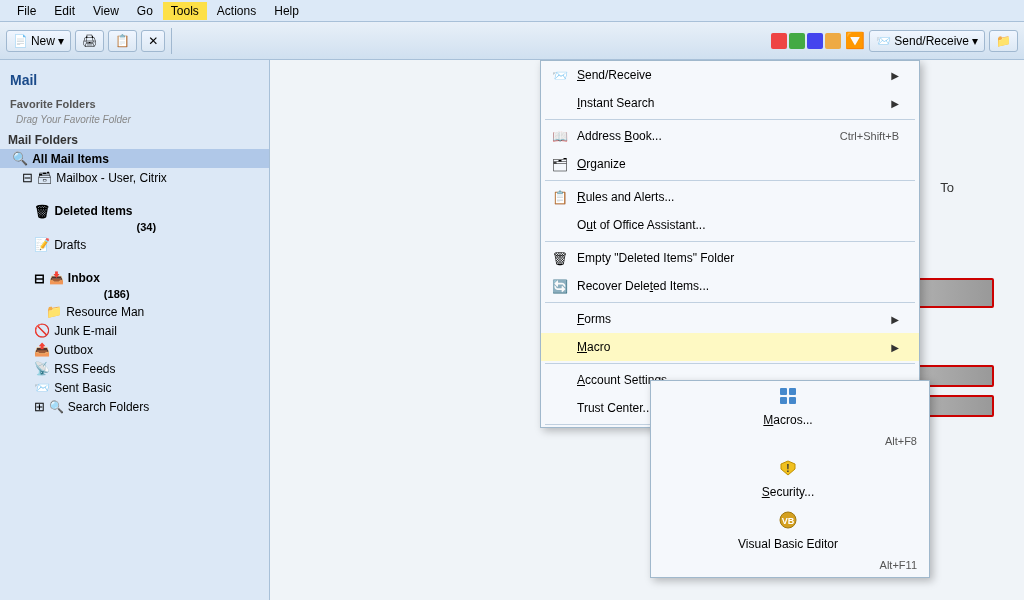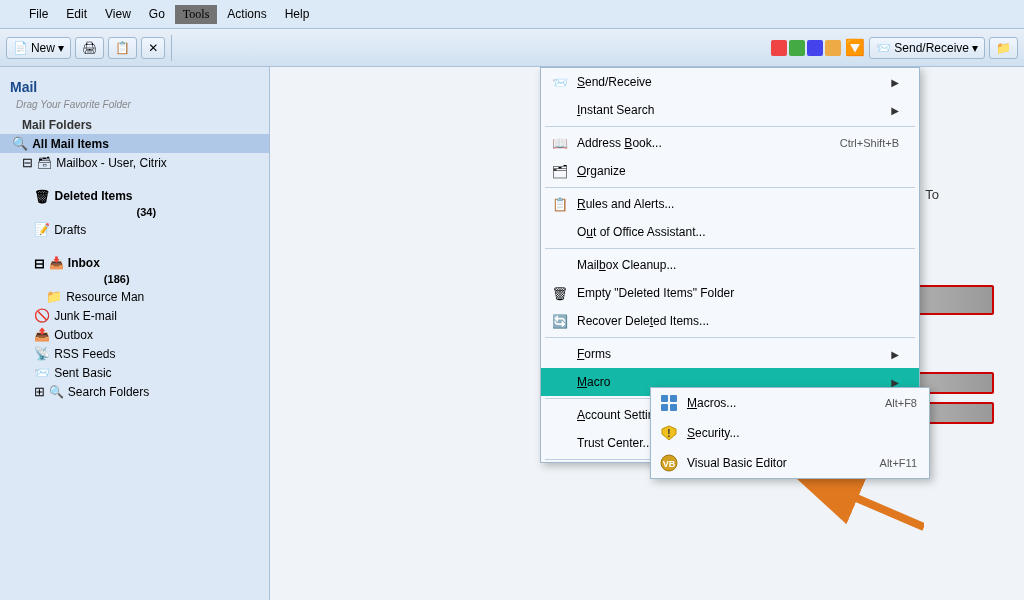--- a/index.html
+++ b/index.html
@@ -10,34 +10,34 @@
       width: 1024px;
       height: 600px;
       overflow: hidden;
       position: relative;
     }
 
     
     .menubar {
       background: #dce9f7;
       border-bottom: 1px solid #a8c0d8;
-      height: 29px;
-      display: flex;
-      align-items: center;
-      padding: 0 21px;
+      height: 22px;
+      display: flex;
+      align-items: center;
+      padding: 0 9px;
       gap: 2px;
     }
     .menubar-item {
       padding: 2px 8px;
       font-size: 12px;
       cursor: pointer;
       color: #000;
       text-decoration: none;
     }
-    .menubar-item.active { background: #737373; font-family: Liberation Serif, serif; }
+    .menubar-item.active { background: #fde047; }
 
     
     .toolbar {
       background: linear-gradient(to bottom, #e8f0f8, #d0e0f0);
       border-bottom: 1px solid #a8c0d8;
       height: 38px;
       display: flex;
       align-items: center;
       padding: 0 6px;
       gap: 4px;
@@ -98,21 +98,21 @@
     .sidebar-drag-text {
       font-size: 10px;
       color: #888;
       padding: 2px 16px;
       font-style: italic;
     }
     .sidebar-folders-title {
       font-size: 12px;
       font-weight: bold;
       color: #333;
-      padding: 6px 22px 2px;
+      padding: 6px 8px 2px;
     }
     .sidebar-item {
       display: flex;
       align-items: center;
       padding: 2px 10px 2px 12px;
       cursor: pointer;
       gap: 4px;
       font-size: 12px;
       color: #000;
     }
@@ -129,21 +129,21 @@
       flex: 1;
       background: #f0f4f8;
       position: relative;
       overflow: hidden;
     }
 
     
     .to-area {
       position: absolute;
       top: 120px;
-      right: 85px;
+      right: 70px;
       font-size: 13px;
       color: #333;
       font-weight: normal;
     }
 
     
     .blurred-item {
       position: absolute;
       background: #c8c8c8;
       border: 2px solid #cc0000;
@@ -172,21 +172,21 @@
     .menu-item {
       display: flex;
       align-items: center;
       padding: 5px 20px 5px 30px;
       cursor: pointer;
       gap: 8px;
       font-size: 12px;
       color: #000;
       position: relative;
     }
-    .menu-item.highlighted { background: #14b8a6; }
+    .menu-item.highlighted { background: #fef9c3; }
     .menu-item .shortcut {
       margin-left: auto;
       color: #555;
       font-size: 11px;
     }
     .menu-item .arrow-right {
       margin-left: auto;
       font-size: 10px;
       color: #333;
     }
@@ -219,20 +219,21 @@
       z-index: 101;
     }
     .submenu-item {
       display: flex;
       align-items: center;
       padding: 6px 12px 6px 8px;
       cursor: pointer;
       gap: 8px;
       font-size: 12px;
       color: #000;
+      flex-direction: column;
     }
     .submenu-icon {
       width: 20px;
       height: 18px;
       display: flex;
       align-items: center;
       justify-content: center;
       flex-shrink: 0;
     }
     .submenu-shortcut { margin-left: auto; color: #555; font-size: 11px; }
@@ -283,20 +284,21 @@
     <div class="toolbar-btn">
       <span>📁</span>
     </div>
   </div>
 </div>
 
 <div class="main-layout">
 
   <div class="sidebar">
     <div class="sidebar-section-title">Mail</div>
+    <div class="sidebar-subsection">Favorite Folders</div>
     <div class="sidebar-drag-text">Drag Your Favorite Folder</div>
 
     <div class="sidebar-folders-title">Mail Folders</div>
 
     <div class="sidebar-item selected">
       <span class="sidebar-icon">🔍</span>
       <span>All Mail Items</span>
     </div>
 
     <div class="sidebar-item folder-indent1">
@@ -407,24 +409,20 @@
         <span><span class="underline">R</span>ules and Alerts...</span>
       </div>
 
       <div class="menu-item">
         <span class="menu-icon"></span>
         <span>O<span class="underline">u</span>t of Office Assistant...</span>
       </div>
 
       <div class="menu-separator"></div>
 
-      <div class="menu-item">
-        <span class="menu-icon"></span>
-        <span>Mail<span class="underline">b</span>ox Cleanup...</span>
-      </div>
 
       <div class="menu-item">
         <span class="menu-icon">🗑</span>
         <span>Empty "Deleted Items" Folder</span>
       </div>
 
       <div class="menu-item">
         <span class="menu-icon">🔄</span>
         <span>Recover Dele<span class="underline">t</span>ed Items...</span>
       </div>

